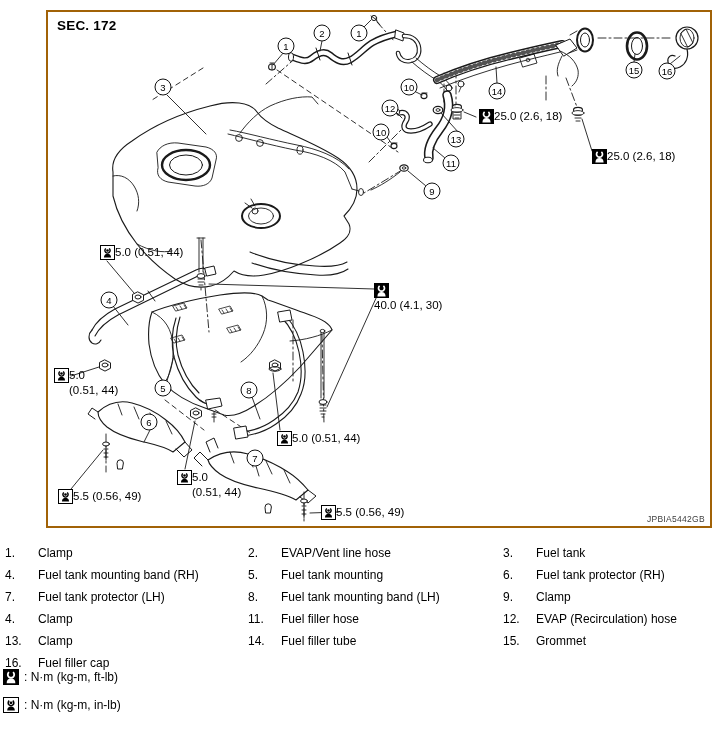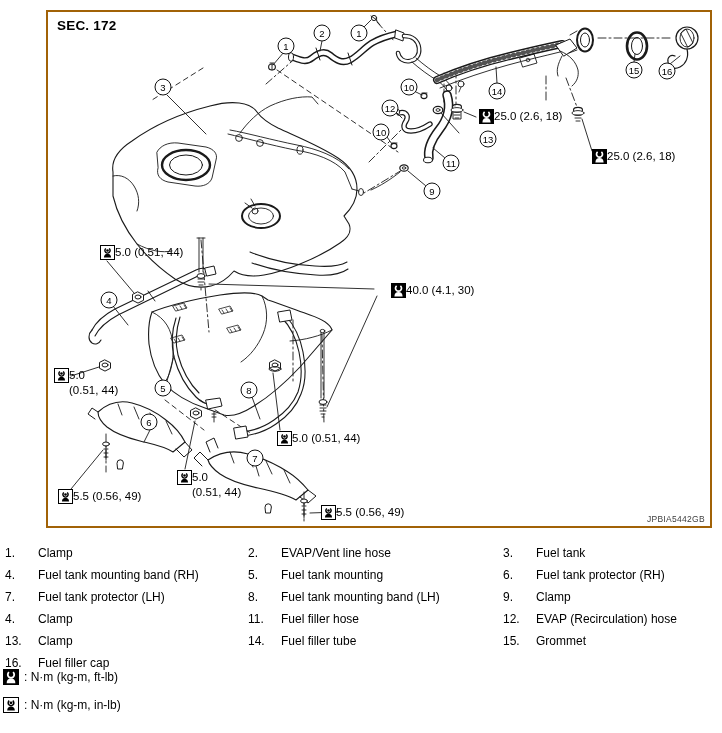--- a/index.html
+++ b/index.html
@@ -302,21 +302,21 @@
       </div>
 
       <div class="callout" style="left: 390px; top: 108px;">
         <span>12</span>
       </div>
 
       <div class="callout" style="left: 381px; top: 132px;">
         <span>10</span>
       </div>
 
-      <div class="callout" style="left: 488px; top: 139px;">
+      <div class="callout" style="left: 456px; top: 139px;">
         <span>13</span>
       </div>
 
       <div class="callout" style="left: 451px; top: 163px;">
         <span>11</span>
       </div>
 
       <div class="callout" style="left: 432px; top: 191px;">
         <span>9</span>
       </div>
@@ -377,21 +377,21 @@
             <circle cx="7.5" cy="5.2" r="1.5" fill="none"></circle>
             <path d="M3.4,13.4 C3.4,10.3 5.2,9 7.5,9 C9.8,9 11.6,10.3 11.6,13.4 Z" fill="currentColor"></path>
           </svg>
         </span>
         <span class="tval">
           <span>25.0 (2.6, 18)</span>
           <span class="t2"></span>
         </span>
       </div>
 
-      <div class="torque" style="left: 391px; top: 283px;">
+      <div class="torque" style="left: 374px; top: 283px; flex-direction: column;">
         <span class="ticon ft-lb">
           <svg viewBox="0 0 15 15">
             <path d="M5.6,2.9 A3,3 0 1,0 9.4,2.9" stroke="currentColor" stroke-width="1.7" fill="none"></path>
             <circle cx="7.5" cy="5.2" r="1.5" fill="none"></circle>
             <path d="M3.4,13.4 C3.4,10.3 5.2,9 7.5,9 C9.8,9 11.6,10.3 11.6,13.4 Z" fill="currentColor"></path>
           </svg>
         </span>
         <span class="tval">
           <span>40.0 (4.1, 30)</span>
           <span class="t2"></span>

